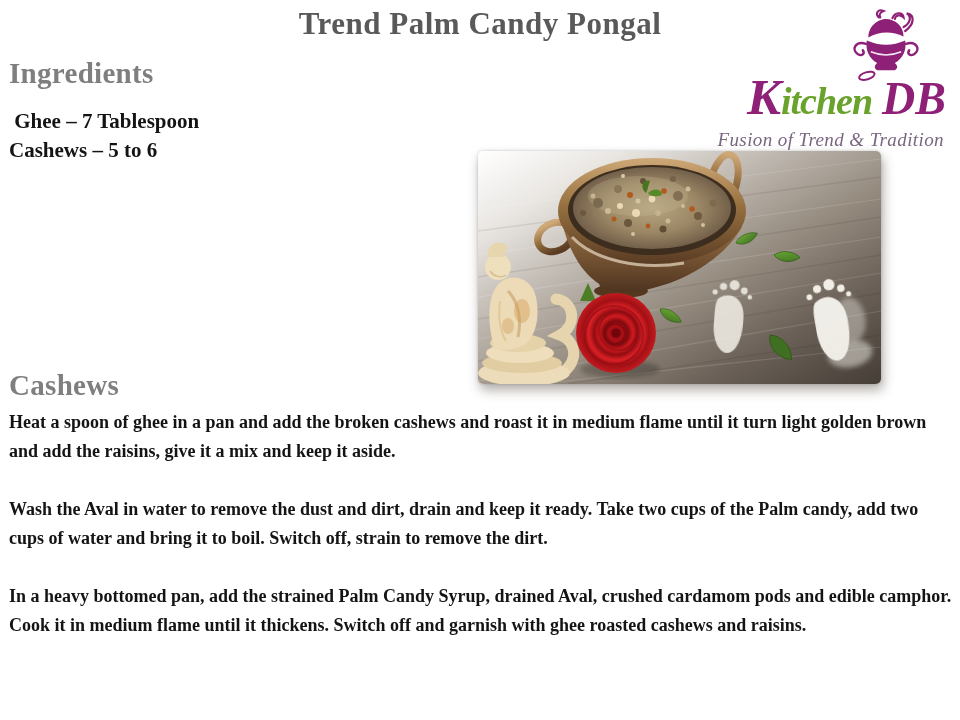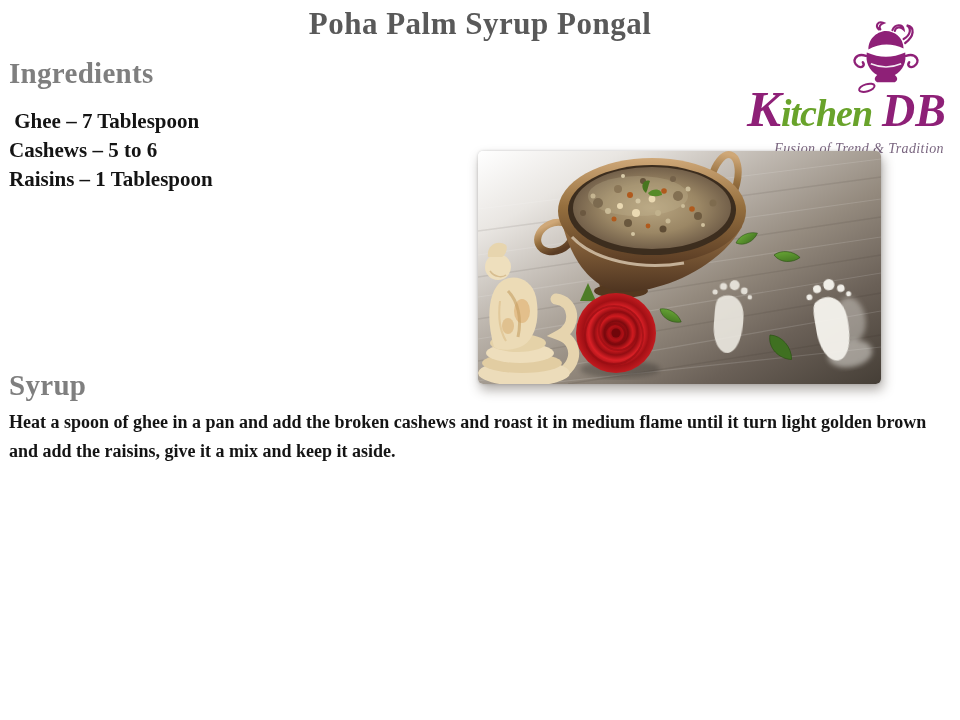--- a/index.html
+++ b/index.html
@@ -28,49 +28,49 @@
     font-size:21px;font-weight:700;color:var(--body-black,#141414);
     line-height:29px;white-space:pre-wrap;
   }
   .method{position:absolute;left:9px;top:369px;width:944px;}
   .method .section-heading{margin-bottom:6px;}
   .method p{
     margin:0 0 29px 0;font-size:18px;font-weight:700;color:var(--body-black,#141414);
     line-height:29px;
   }
   
-  .logo{position:absolute;top:12px;right:4px;width:282px;height:152px;}
+  .logo{position:absolute;top:0;right:4px;width:282px;height:152px;}
   .pot-icon{position:absolute;top:2px;left:168px;width:88px;height:90px;}
   .pm-fill{fill:var(--brand-magenta,#8e2077);}
   .pm-stroke{stroke:var(--brand-magenta,#8e2077);fill:none;stroke-linecap:round;}
   .brand-line{
     position:absolute;top:72px;right:10px;white-space:nowrap;
     font-style:italic;line-height:1;
   }
   .bk{font-size:51px;font-weight:700;color:var(--brand-magenta,#8e2077);}
   .bi{font-size:38px;font-weight:700;color:var(--brand-green,#69a32b);letter-spacing:-1px;}
   .bdb{font-size:46px;font-weight:700;color:var(--brand-magenta,#8e2077);margin-left:10px;}
   .tagline-line{
-    position:absolute;top:129px;right:12px;font-size:14px;font-style:italic;
+    position:absolute;top:129px;right:12px;font-size:19px;font-style:italic;
     color:#7a6680;letter-spacing:.4px;
   }
   
   .photo{
     position:absolute;left:478px;top:151px;width:403px;height:233px;margin:0;
     border-radius:5px;overflow:hidden;
     box-shadow:2px 6px 12px rgba(60,50,40,.40), 0 0 3px rgba(0,0,0,.18);
   }
   .photo svg{display:block;}
 </style>
 </head>
 <body>
 
 <div class="page">
 
-  <h1 class="title">Poha Palm Syrup Pongal</h1>
+  <h1 class="title">Trend Palm Candy Pongal</h1>
 
   <div class="logo">
     <svg class="pot-icon" viewBox="0 0 110 92" aria-hidden="true">
       <path class="pm-stroke" stroke-width="2.6" d="M46,9 C41,4 45,-2 52,1 C47,3 46,6 48,9"></path>
       <path class="pm-stroke" stroke-width="2.6" d="M63,10 C66,2 76,2 77,9 C73,5 67,6 66,11"></path>
       <path class="pm-stroke" stroke-width="2.8" d="M79,26 C90,18 92,6 81,4 C87,8 86,16 77,21"></path>
       <path class="pm-fill" d="M33,34 C33,19 46,11 55,11 C65,11 77,19 77,33 C63,26 47,26 33,34 Z"></path>
       <path class="pm-fill" d="M31,38 C29,50 34,61 44,66 C40,69 40,73 44,75 L66,75 C70,73 70,69 66,66 C76,61 81,50 79,38 C63,45 47,45 31,38 Z"></path>
       <path d="M36,52 C48,57 62,57 74,52" stroke="#ffffff" stroke-width="2" fill="none" opacity="0.9"></path>
       <path class="pm-stroke" stroke-width="3" d="M30,42 C17,38 11,49 20,55 C25,58 29,54 26,50"></path>
@@ -80,21 +80,20 @@
     <div class="brand-line">
       <span class="bk">K</span><span class="bi">itchen</span><span class="bdb">DB</span>
     </div>
     <div class="tagline-line">Fusion of Trend &amp; Tradition</div>
   </div>
 
   <section class="ingredients">
     <h2 class="section-heading">Ingredients</h2>
     <div class="ing-item"> Ghee – 7 Tablespoon</div>
     <div class="ing-item">Cashews – 5 to 6</div>
-    <div class="ing-item">Raisins – 1 Tablespoon</div>
   </section>
 
   <figure class="photo">
     <svg viewBox="0 0 403 233" width="403" height="233" aria-hidden="true">
       <defs>
         <linearGradient id="bgGrad" x1="0" y1="0" x2="1" y2="1">
           <stop offset="0" stop-color="#ffffff"></stop>
           <stop offset="0.18" stop-color="#e9e6e2"></stop>
           <stop offset="0.38" stop-color="#bdb6ae"></stop>
           <stop offset="0.58" stop-color="#948a7e"></stop>
@@ -258,17 +257,19 @@
         <circle cx="138" cy="182" r="40" fill="url(#roseGrad)"></circle>
         <circle cx="136" cy="184" r="29" fill="none" stroke="#8c0b10" stroke-width="2" opacity="0.55"></circle>
         <circle cx="140" cy="180" r="19" fill="none" stroke="#8c0b10" stroke-width="2" opacity="0.55"></circle>
         <circle cx="137" cy="183" r="10" fill="none" stroke="#7a080d" stroke-width="2" opacity="0.6"></circle>
         <circle cx="138" cy="182" r="4.5" fill="#70060a"></circle>
       </g>
     </svg>
   </figure>
 
   <section class="method">
-    <h2 class="section-heading">Syrup</h2>
+    <h2 class="section-heading">Cashews</h2>
     <p>Heat a spoon of ghee in a pan and add the broken cashews and roast it in medium flame until it turn light golden brown and add the raisins, give it a mix and keep it aside.</p>
+    <p>Wash the Aval in water to remove the dust and dirt, drain and keep it ready. Take two cups of the Palm candy, add two cups of water and bring it to boil. Switch off, strain to remove the dirt.</p>
+    <p>In a heavy bottomed pan, add the strained Palm Candy Syrup, drained Aval, crushed cardamom pods and edible camphor. Cook it in medium flame until it thickens. Switch off and garnish with ghee roasted cashews and raisins.</p>
   </section>
 
 </div>
 
 </body></html>

